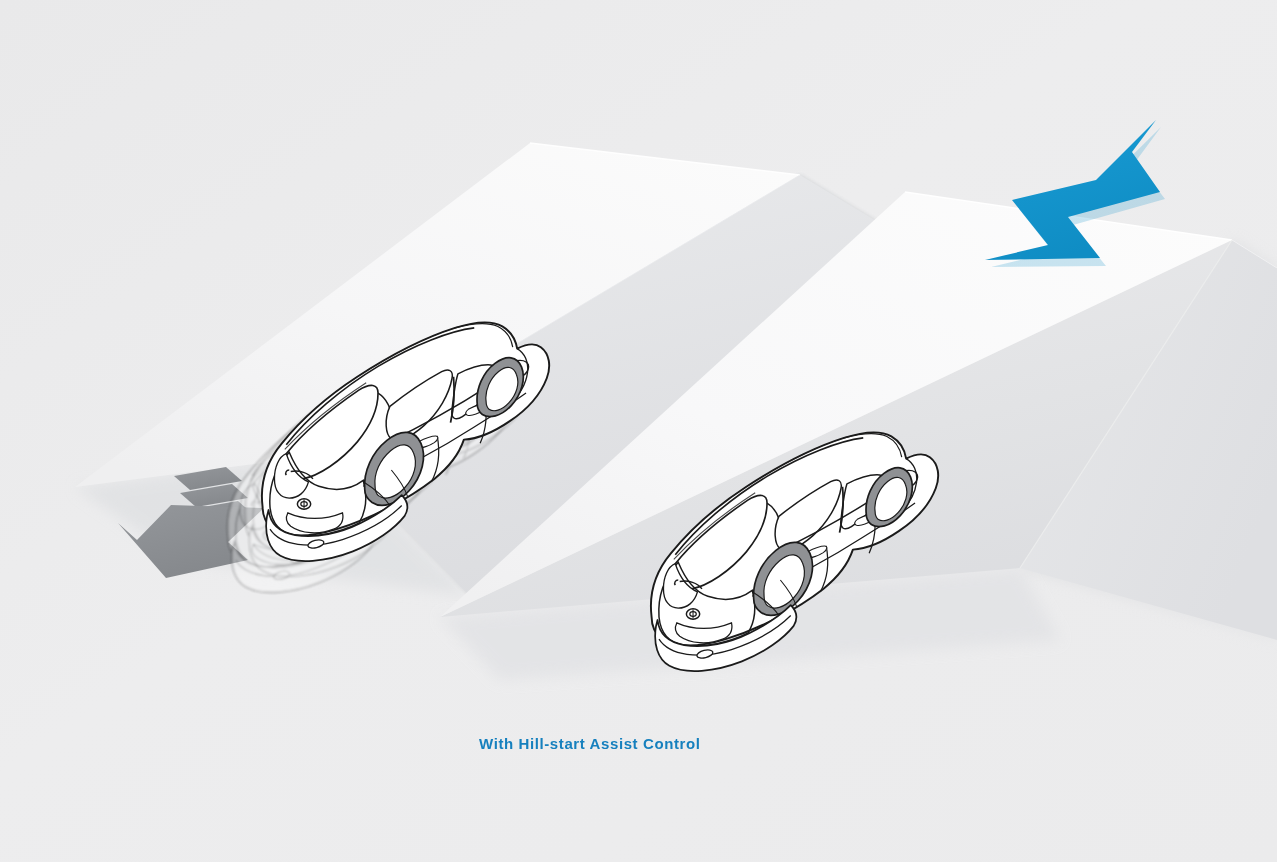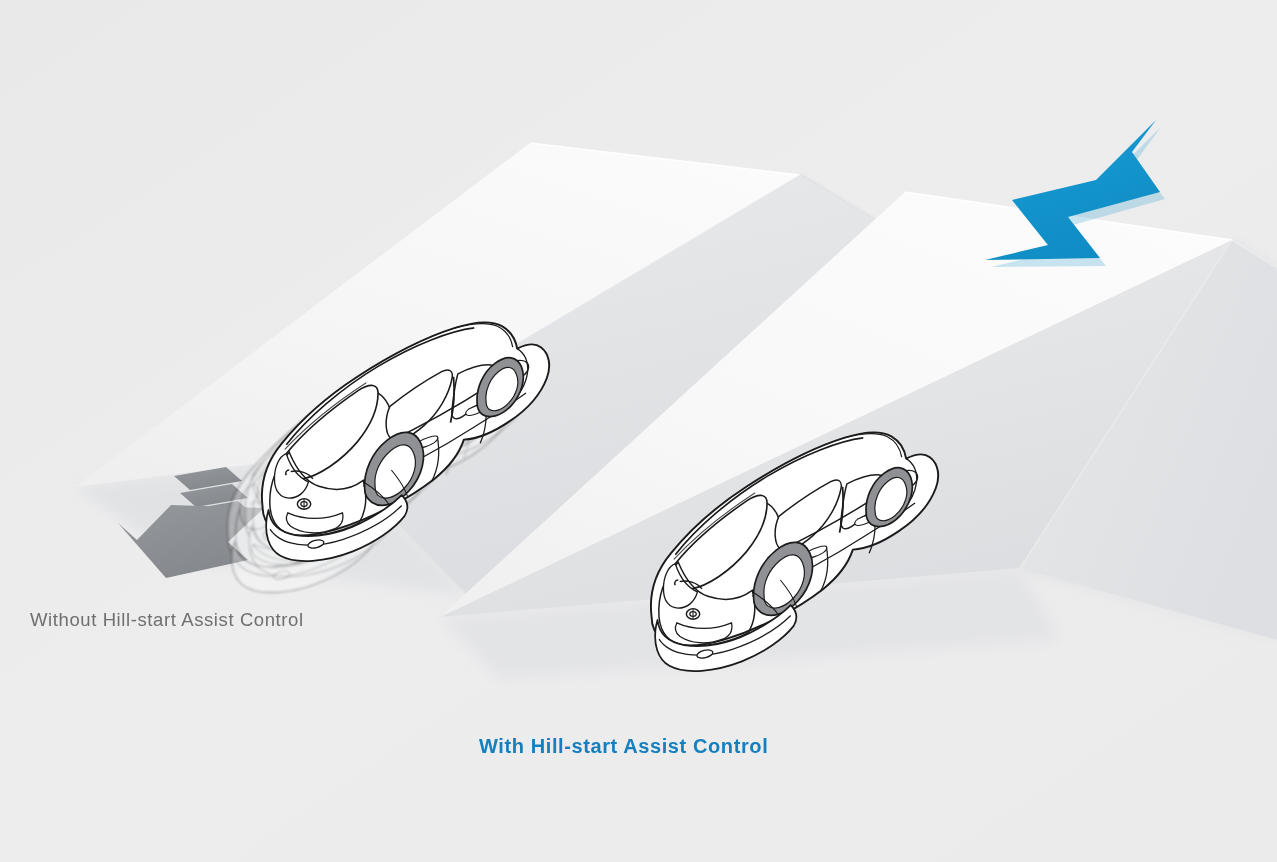--- a/index.html
+++ b/index.html
@@ -23,21 +23,21 @@
     letter-spacing:0.6px;
   }
   #caption-without{
     left:30px;top:609px;
     font-size:18.5px;
     color:#6f6f71;
     font-weight:400;
   }
   #caption-with{
     left:479px;top:735px;
-    font-size:20px;
+    font-size:15px;
     color:#1680be;
     font-weight:bold;
   }
 </style>
 </head>
 <body>
 
 <div id="stage">
 
   <svg id="scene" viewBox="0 0 1277 862">
@@ -335,17 +335,16 @@
                L 1100 258
                Z" fill="url(#blueArrowGrad)"></path>
     </g>
 
     <g transform="translate(622,395) scale(0.74)">
       <use href="#car-art"></use>
     </g>
 
   </svg>
 
-  <div class="caption" id="caption-without">Without Hill-start Assist Control</div>
 
   <div class="caption" id="caption-with">With Hill-start Assist Control</div>
 
 </div>
 
 </body></html>

